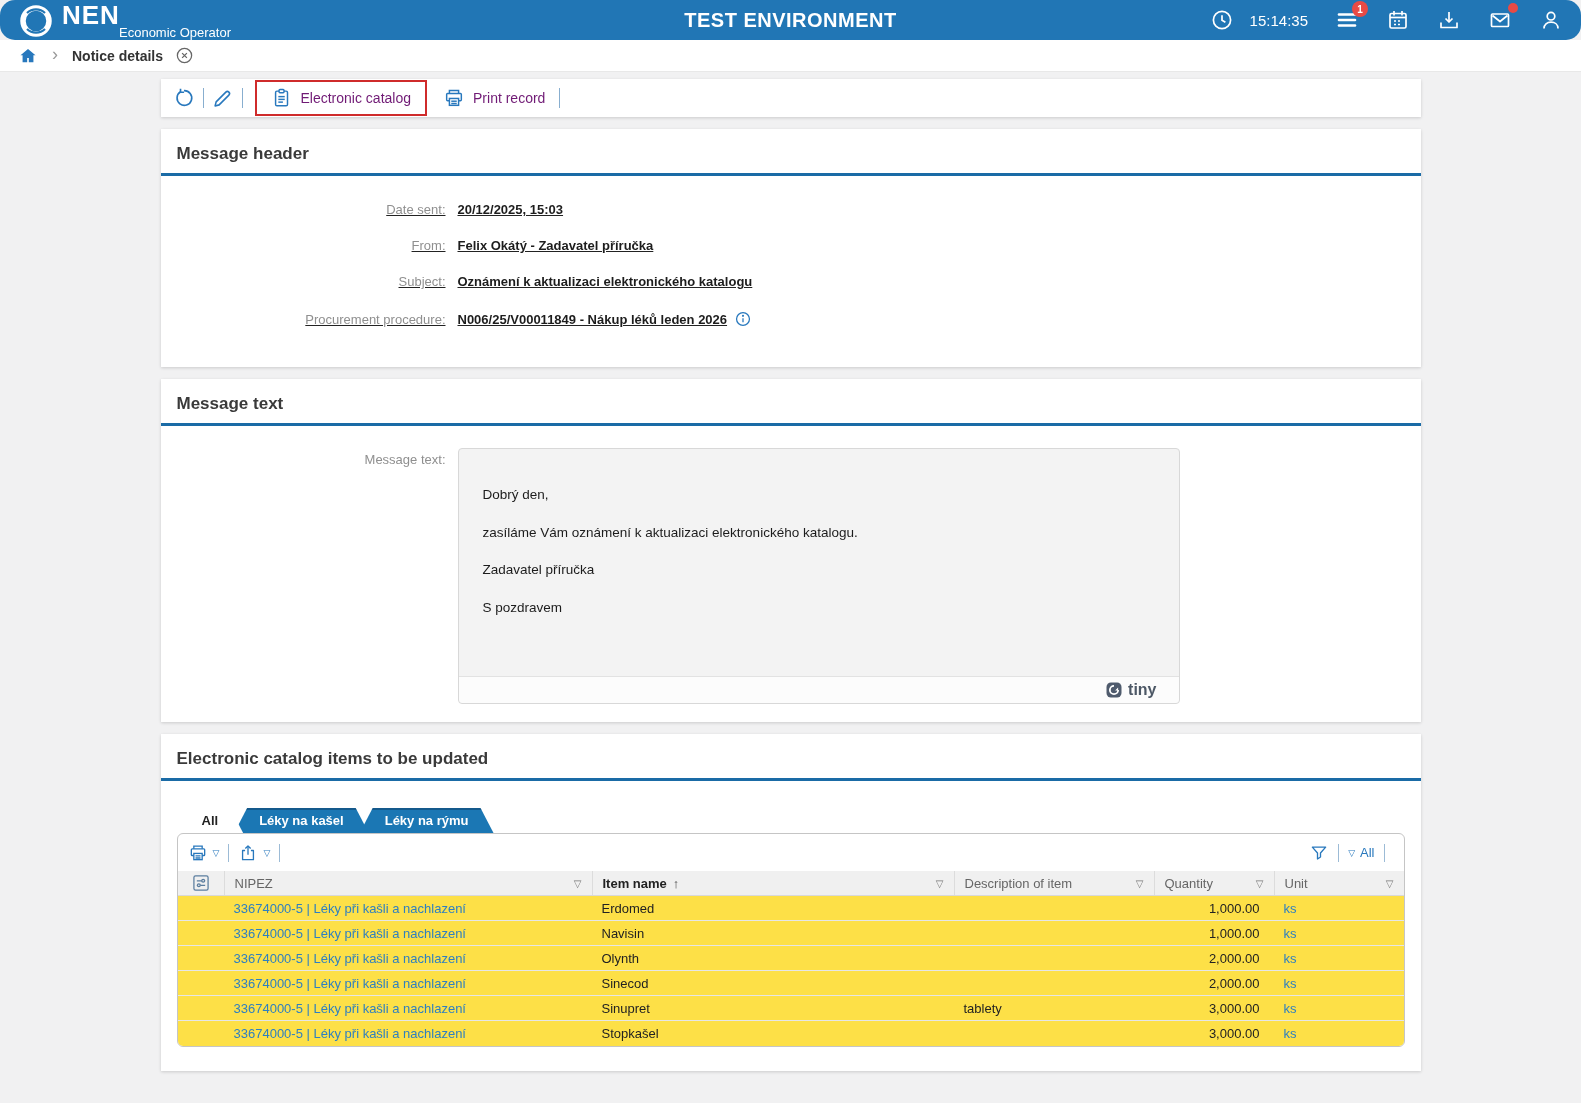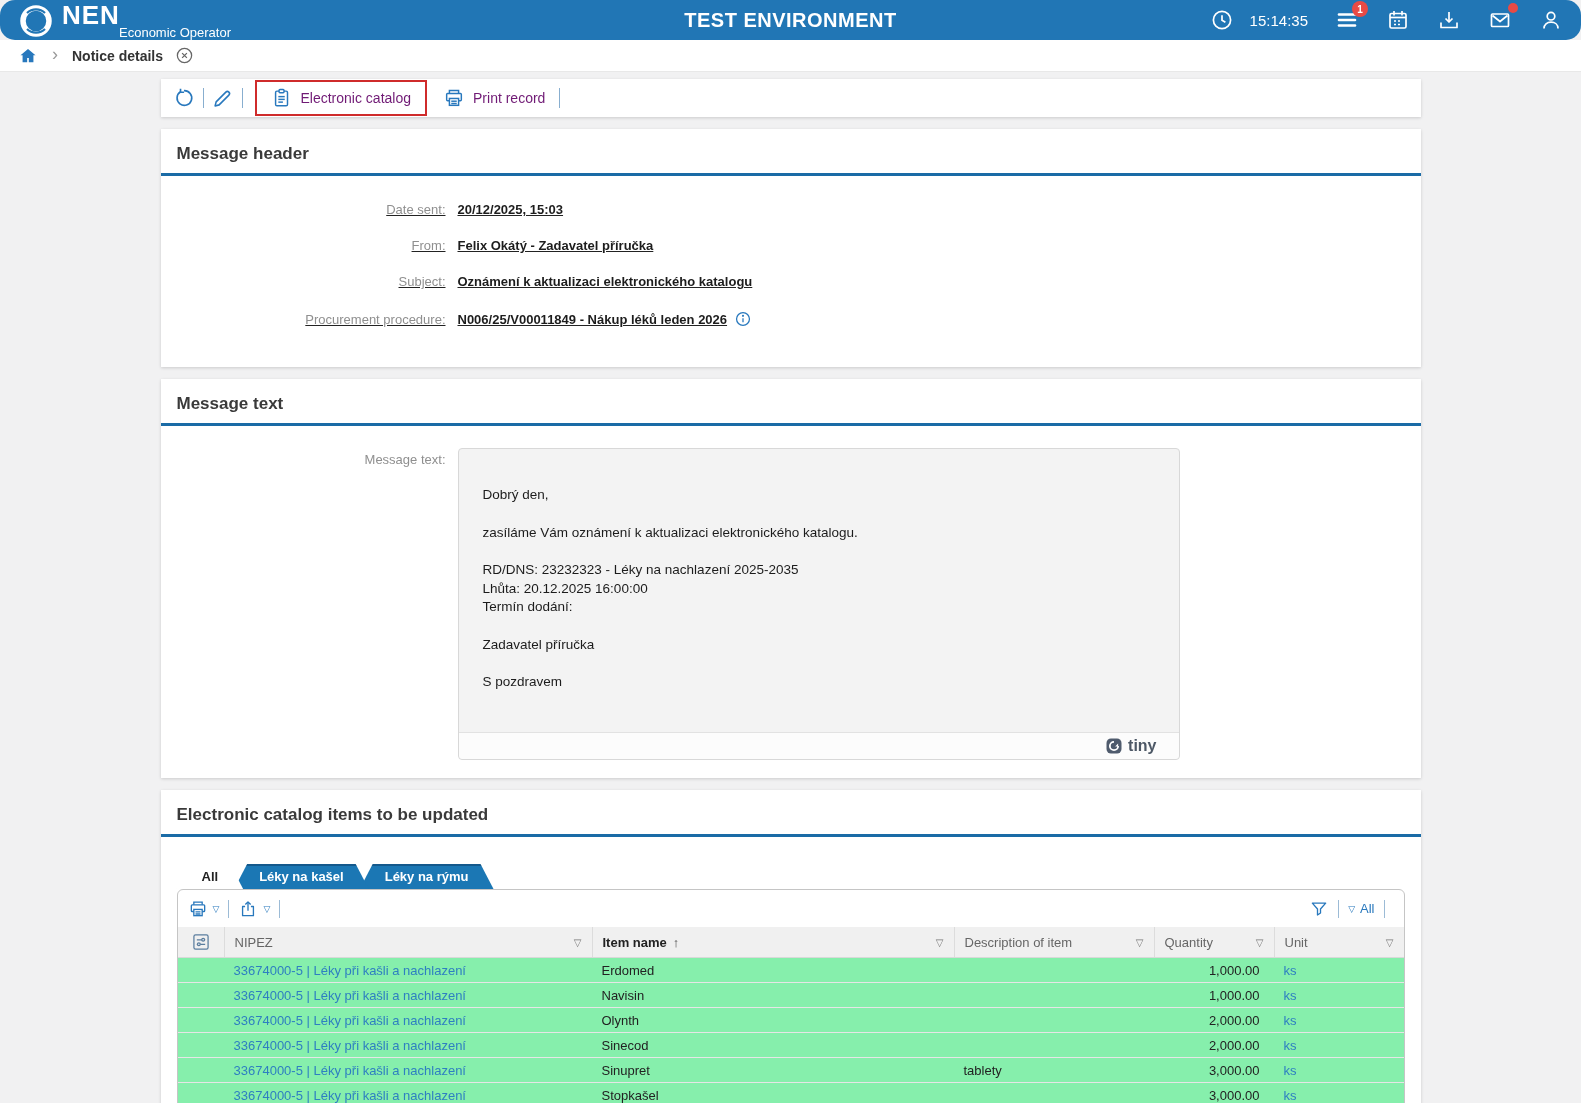--- a/index.html
+++ b/index.html
@@ -66,21 +66,21 @@
   .section-rule { height: 3px; background: #1a6ba6; }
   .field-rows { padding-top: 26px; }
   .field-row { display: grid; grid-template-columns: 285px 1fr; column-gap: 12px; margin-bottom: 21px; align-items: center; text-decoration: underline; }
   .field-label { text-align: right; color: #8f8f8f; font-size: 13px; }
   .field-value { font-weight: bold; font-size: 13px; color: #1d1d1d; display: flex; align-items: center; gap: 7px; }
   .info-icon { width: 18px; height: 18px; cursor: pointer; flex: none; }
   
   .msgtext-grid { display: grid; grid-template-columns: 285px 722px; column-gap: 12px; padding-top: 22px; align-items: start; }
   .editor {
     border: 1px solid #d8d8d8; border-radius: 4px; background: #f3f3f3;
-    height: 312px; position: relative; padding: 37px 24px 0;
+    height: 256px; position: relative; padding: 37px 24px 0;
   }
   .editor p { font-size: 13.5px; line-height: 18.5px; color: #1c1c1c; margin-bottom: 19px; }
   .editor-status {
     position: absolute; left: 0; right: 0; bottom: 0; height: 27px;
     background: #fcfcfc; border-top: 1px solid #e2e2e2; border-radius: 0 0 4px 4px;
     display: flex; align-items: center; justify-content: flex-end; padding-right: 22px;
   }
   .tiny-brand { display: flex; align-items: center; gap: 5px; color: #4d5866; font-weight: bold; font-size: 16px; cursor: pointer; }
   
   .tabs { display: flex; align-items: flex-end; margin: 26px 16px 0; height: 26px; position: relative; }
@@ -97,35 +97,35 @@
   .grid-box { margin: 0 16px; border: 1px solid #c5c5c5; border-radius: 6px; background: #fff; overflow: hidden; }
   .grid-toolbar { height: 37px; display: flex; align-items: center; padding: 0 10px; }
   .gt-icon { width: 20px; height: 20px; display: block; }
   .gt-group { display: flex; align-items: center; gap: 5px; cursor: pointer; }
   .tri { color: #2878bd; font-size: 9px; }
   .gt-sep { width: 1px; height: 18px; background: #9cbbd6; margin: 0 9px; }
   .gt-right { margin-left: auto; display: flex; align-items: center; }
   .gt-all { color: #2878bd; font-size: 13px; margin-left: 5px; cursor: pointer; }
   .thead {
     display: grid; grid-template-columns: 46px 368px 362px 200px 120px 1fr;
-    background: #f0f0f0; height: 31px; align-items: stretch; border-bottom: 1px solid #d9d9d9;
+    background: #f0f0f0; height: 25px; align-items: stretch; border-bottom: 1px solid #d9d9d9;
   }
   .th {
     display: flex; align-items: center; justify-content: space-between;
     padding: 0 10px; color: #666; font-size: 13px; border-left: 1px solid #dcdcdc; cursor: pointer;
   }
   .th:first-child { border-left: none; justify-content: center; }
   .th .lbl { display: flex; align-items: center; gap: 6px; }
   .th.sorted .lbl { font-weight: bold; color: #222; }
   .sort-arrow { font-size: 13px; color: #444; }
   .th .tri { color: #777; font-size: 10px; }
   .trow {
     display: grid; grid-template-columns: 46px 368px 362px 200px 120px 1fr;
     height: 25px; align-items: center; border-bottom: 1px solid #e6e6e6;
-    font-size: 13px; cursor: pointer; background: #86efac;
+    font-size: 13px; cursor: pointer; background: #fde047;
   }
   .trow:last-child { border-bottom: none; }
   .td { padding: 0 10px; white-space: nowrap; overflow: hidden; color: #222; }
   .td.link, .link { color: #2e7fc1; }
   .td.qty { text-align: right; padding-right: 14px; }
   svg { display: block; }
 </style>
 </head>
 <body>
 
@@ -272,21 +272,20 @@
 
   <section class="card section">
     <div class="section-title">Message text</div>
     <div class="section-rule"></div>
     <div class="msgtext-grid">
       <div class="field-label" style="padding-top:4px;">Message text:</div>
       <div class="editor">
         <div id="editor-body">
             <p>Dobrý den,</p>
             <p>zasíláme Vám oznámení k aktualizaci elektronického katalogu.</p>
-            <p>RD/DNS: 23232323 - Léky na nachlazení 2025-2035<br>Lhůta: 20.12.2025 16:00:00<br>Termín dodání:</p>
             <p>Zadavatel příručka</p>
             <p>S pozdravem</p>
           </div>
         <div class="editor-status">
           <div class="tiny-brand">
             <svg width="18" height="18" viewBox="0 0 24 24">
               <rect x="2" y="2" width="20" height="20" rx="6" fill="#4f5b6d"></rect>
               <path d="M12 6.5a5.5 5.5 0 1 0 5.5 5.5" fill="none" stroke="#fff" stroke-width="2.4"></path>
               <path d="M17.5 8.5v4h-4z" fill="#fff"></path>
             </svg>

